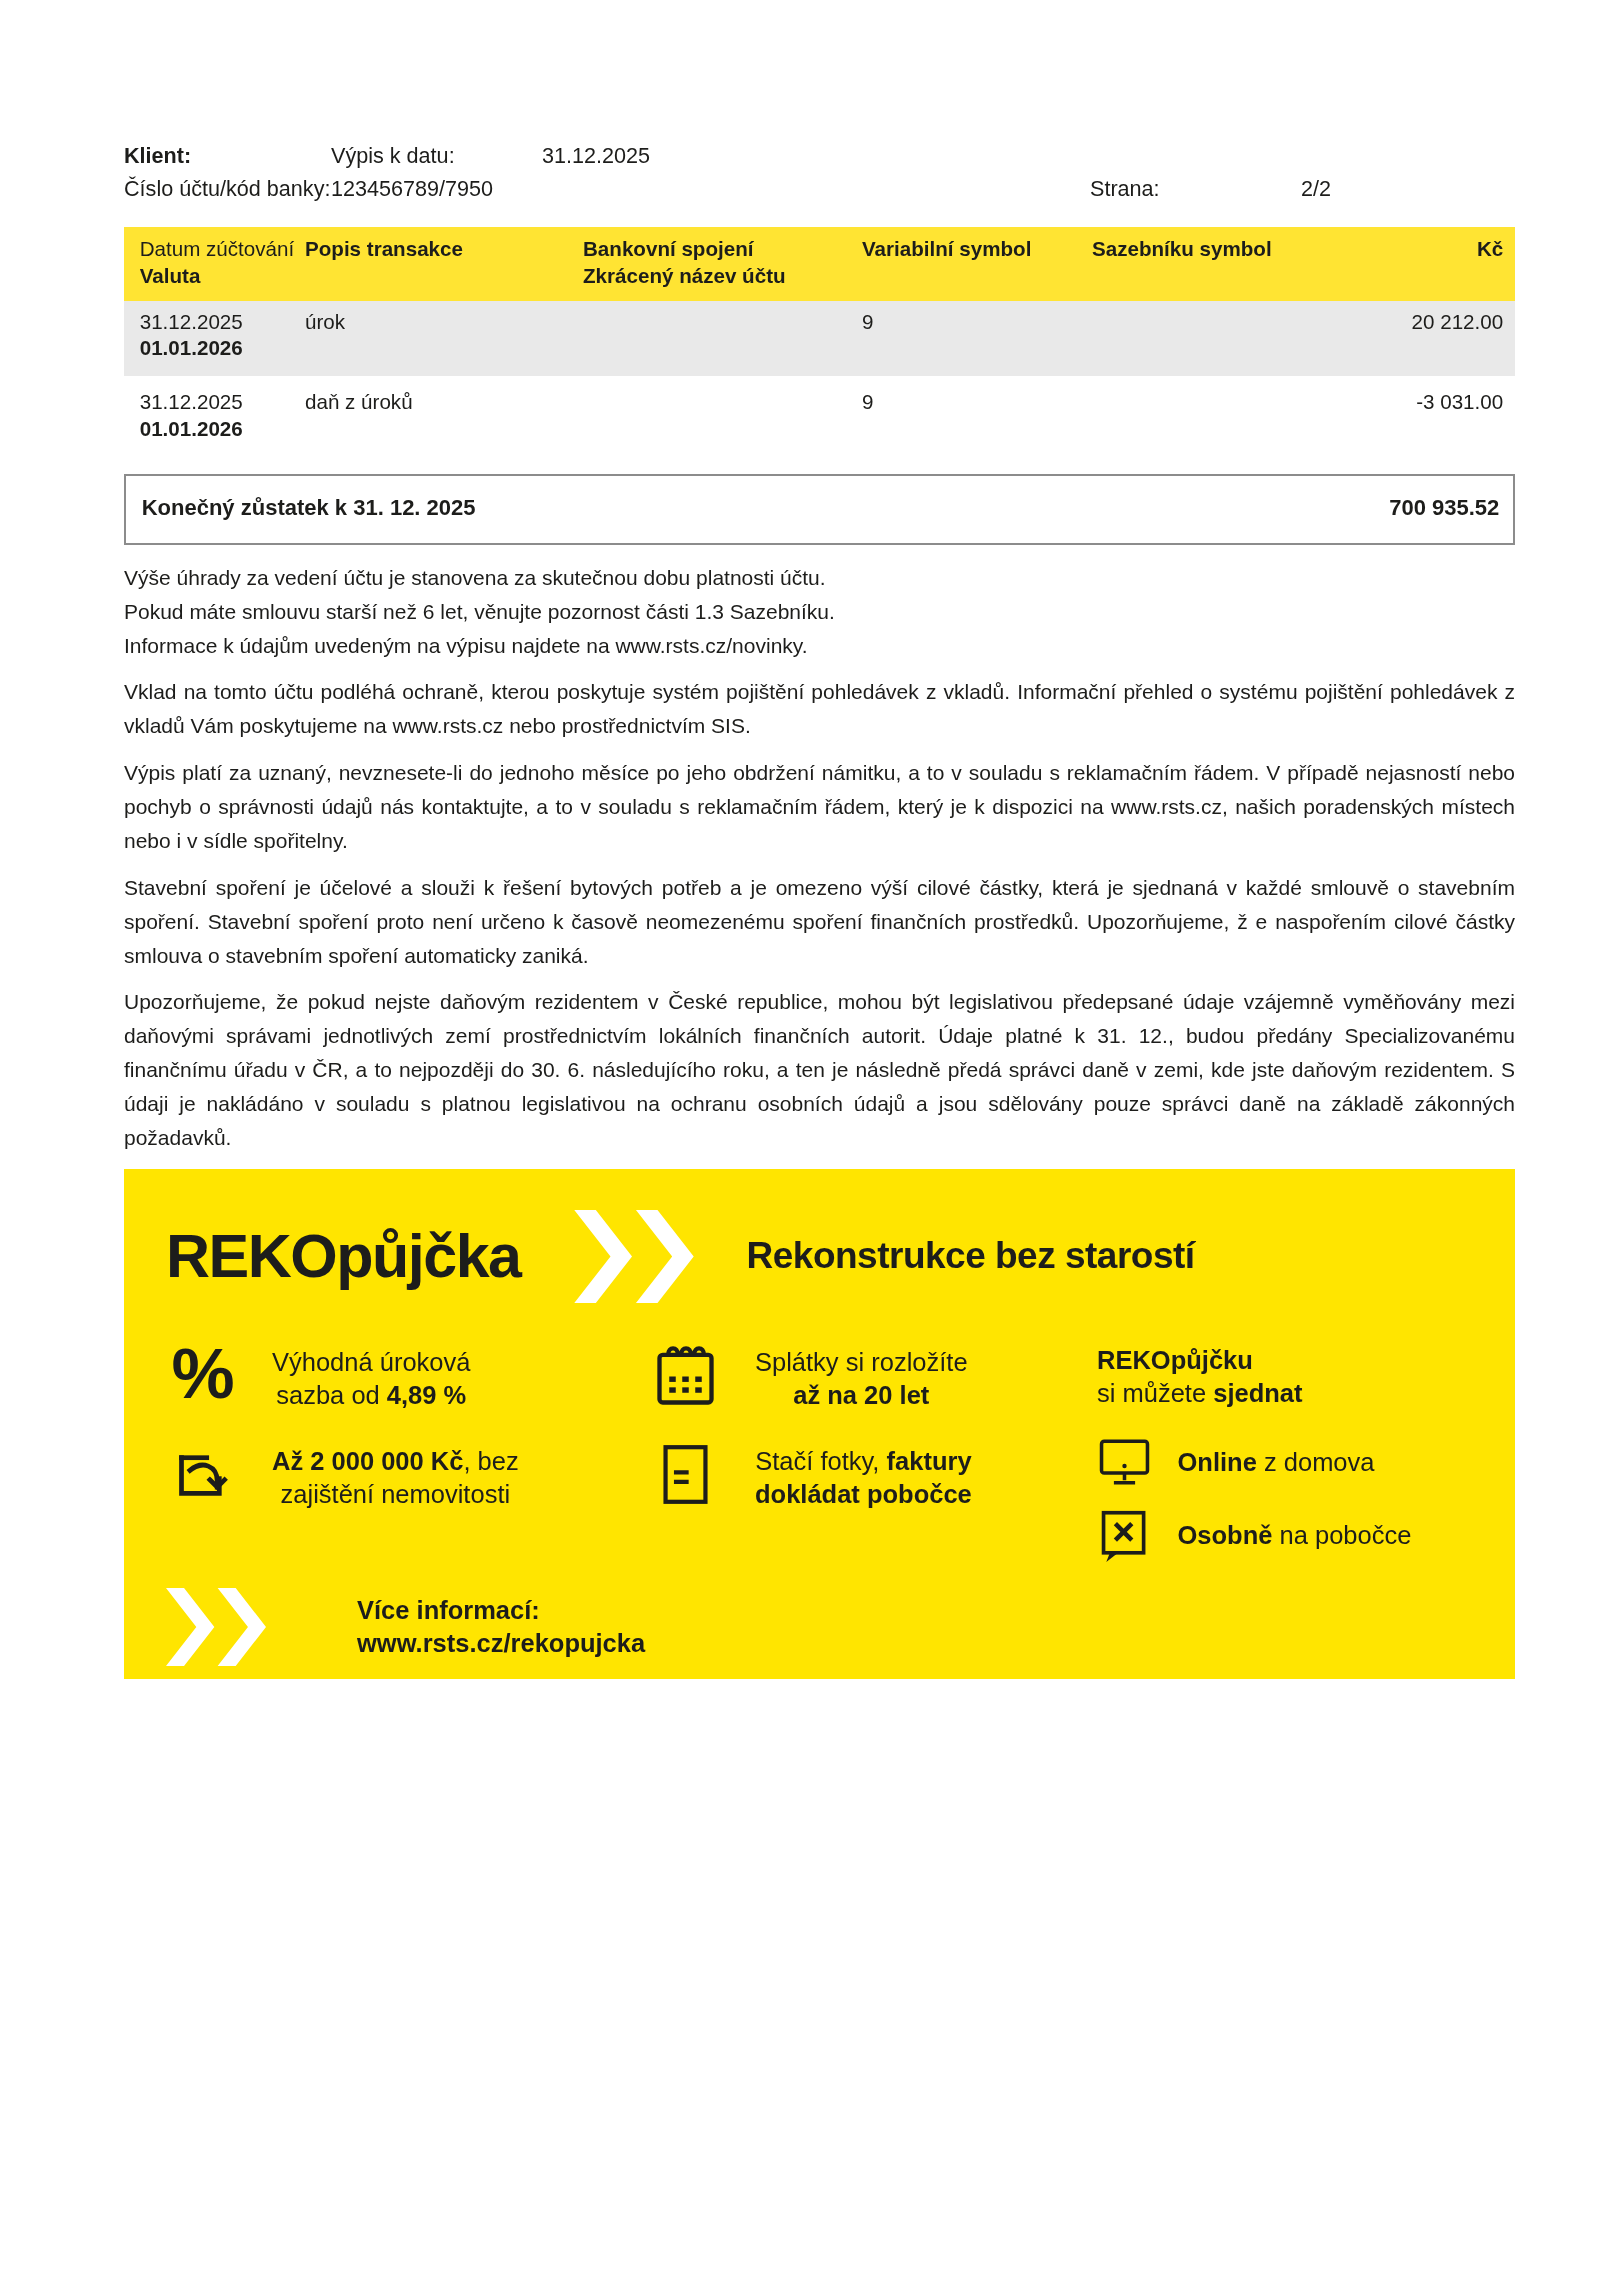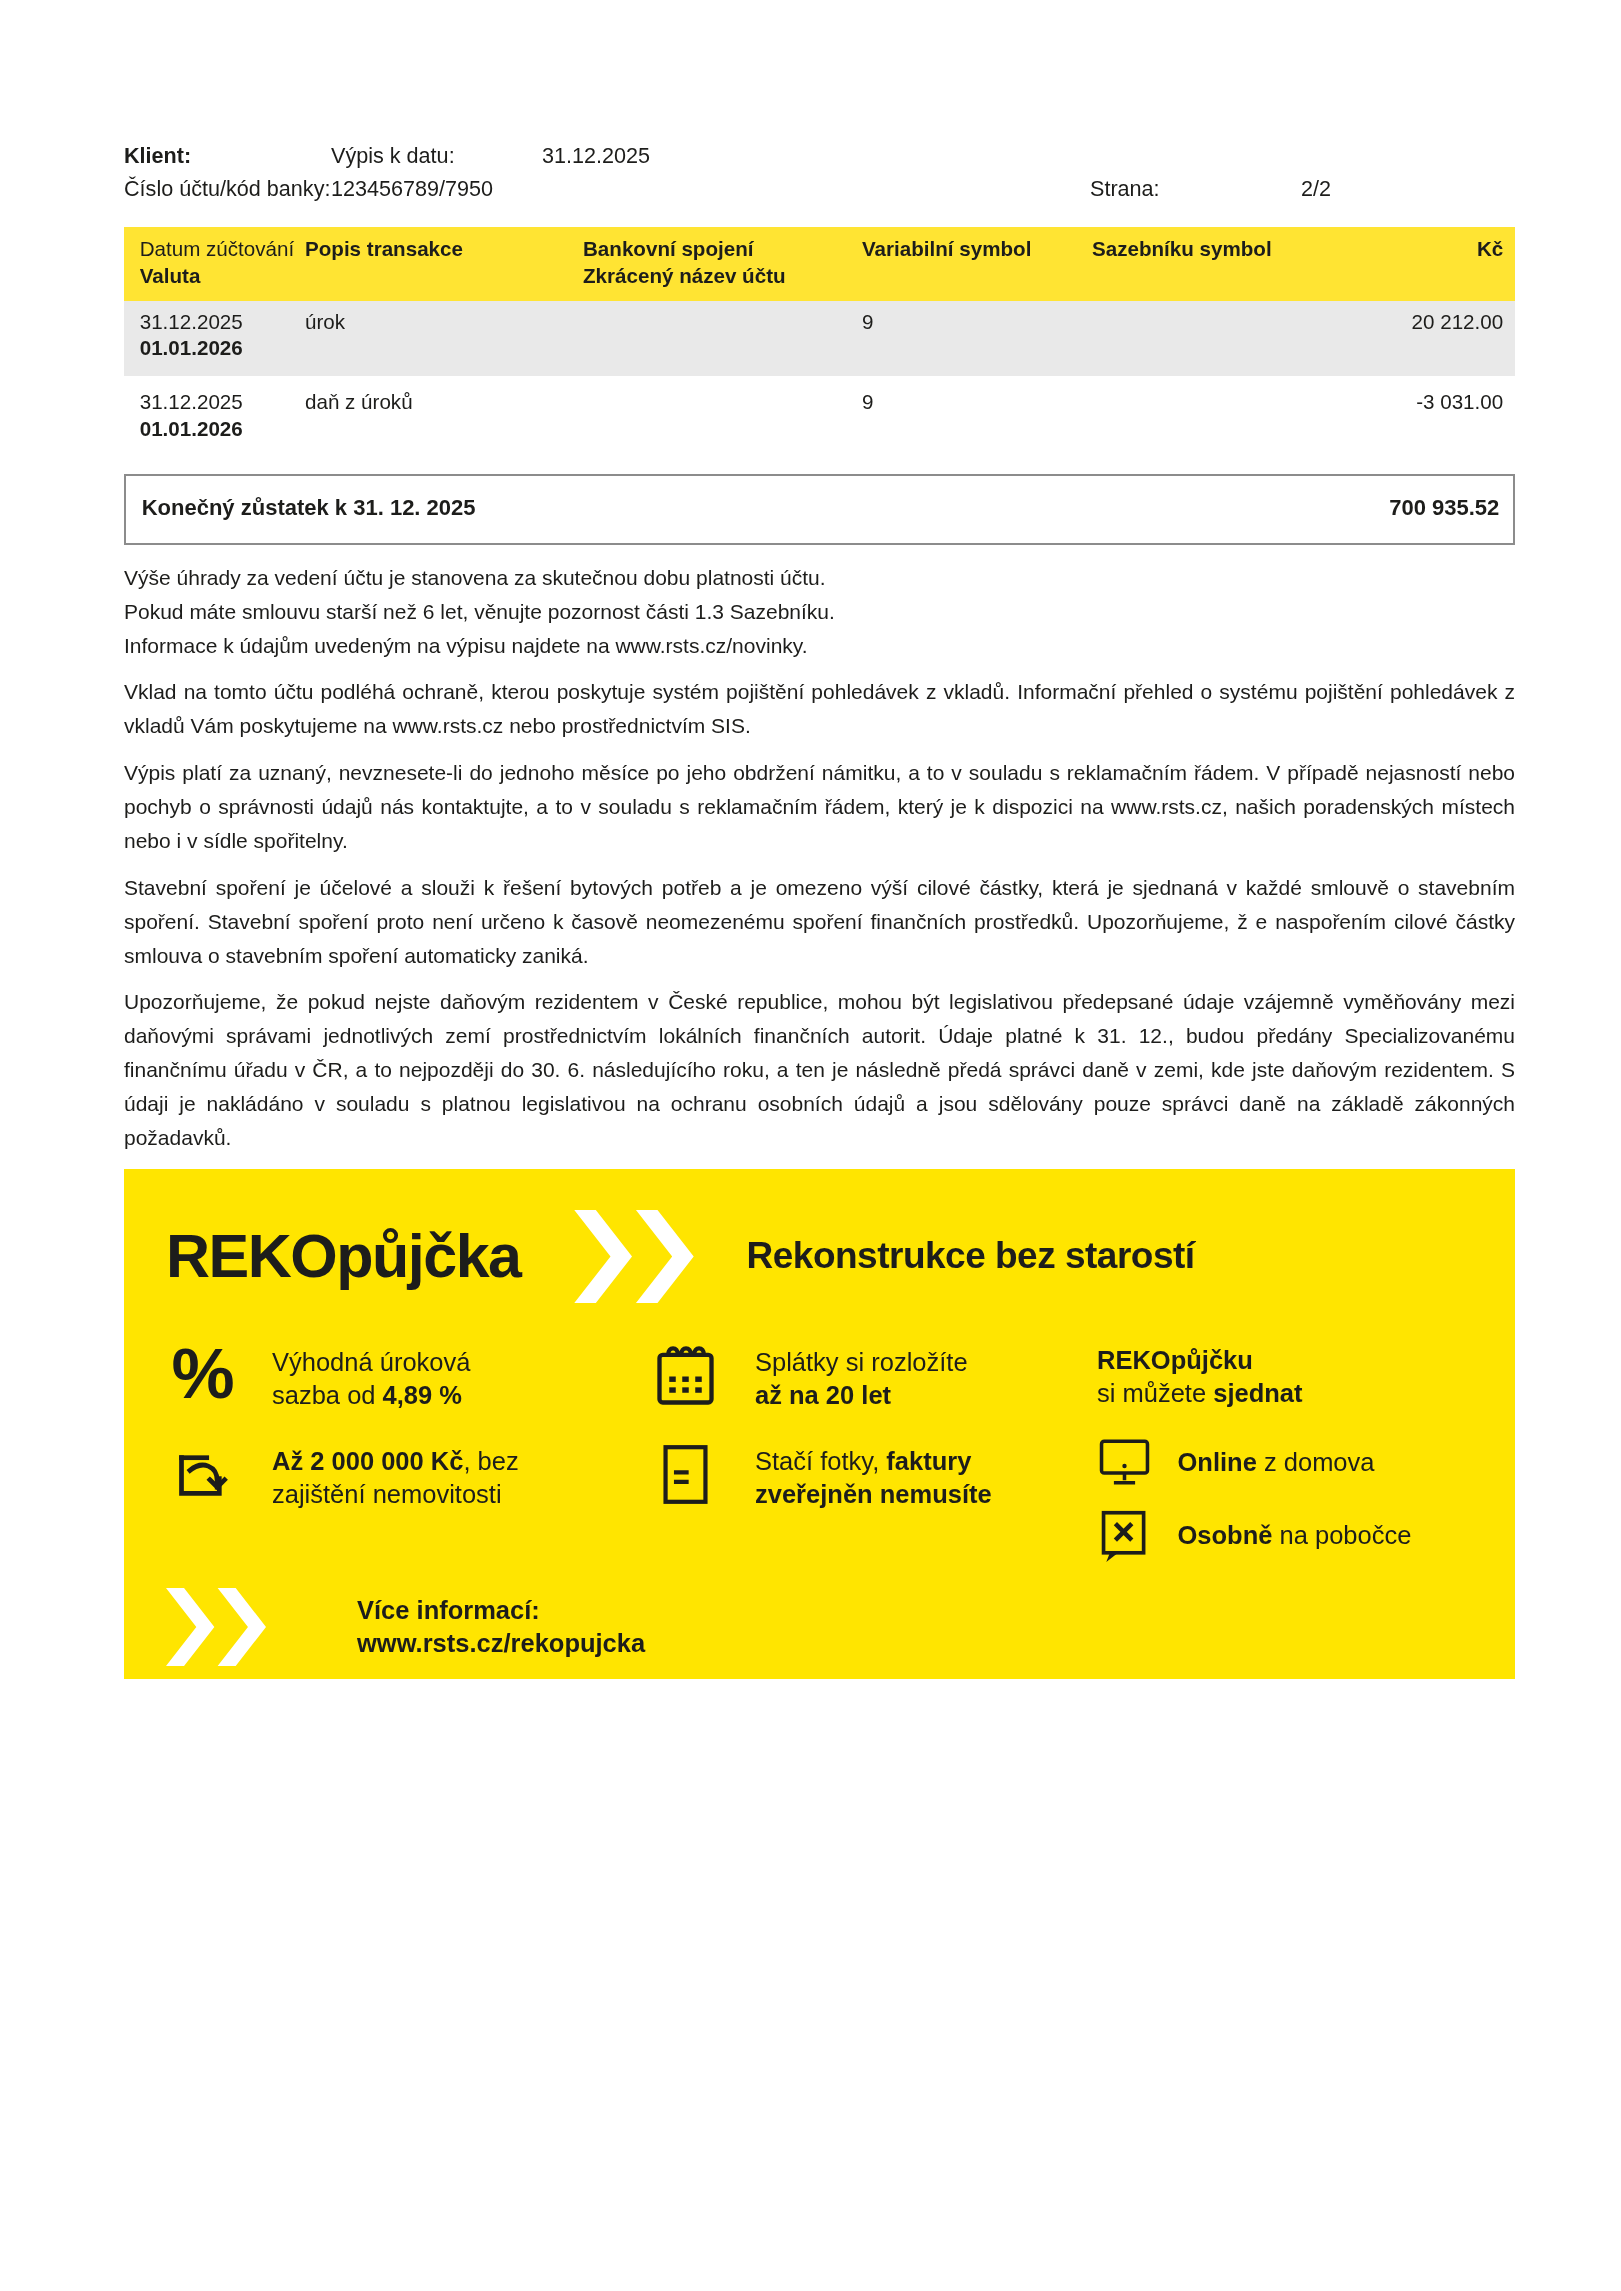--- a/index.html
+++ b/index.html
@@ -57,21 +57,21 @@
   .banner-head{display:flex;align-items:center;margin:41px 0 0 42px;}
   .banner-title{font-size:61px;font-weight:700;letter-spacing:-1.5px;line-height:1;}
   .banner-chevrons{margin-left:53px;display:flex;}
   .banner-tagline{font-size:37px;font-weight:600;margin-left:53px;letter-spacing:-0.5px;}
   .features{display:flex;margin:41px 0 0 45px;}
   .fcol1{width:483px;}
   .fcol2{width:445px;}
   .fcol3{flex:1;}
   .feature{display:flex;margin-bottom:31px;}
   .ficon{width:66px;margin-right:37px;display:flex;justify-content:center;align-items:flex-start;}
-  .ftext{font-size:25.5px;line-height:33px;padding-top:2px;}
+  .ftext{font-size:25.5px;line-height:33px;padding-top:2px;text-align:center;}
   .percent-glyph{font-size:71px;font-weight:700;line-height:0.85;letter-spacing:-2px;}
   .arrange-heading{font-size:25.5px;line-height:33px;margin-bottom:27.4px;}
   .channel{display:flex;align-items:center;margin-bottom:19.6px;}
   .cicon{width:55px;margin-right:25.5px;display:flex;justify-content:center;}
   .ctext{font-size:25.5px;}
   .more-info{display:flex;align-items:center;margin:5.9px 0 0 42px;gap:28px;}
   .mi-text{margin-left:63px;font-size:25.5px;line-height:33px;font-weight:700;}
   svg.ic{display:block;}
 </style>
 </head>
@@ -214,21 +214,21 @@
         </div>
         <div class="feature">
           <div class="ficon">
             <svg class="ic" width="55" height="63" viewBox="0 0 52 60" fill="none" stroke="#1d1d1b" stroke-width="4">
               <rect x="7" y="4" width="38" height="52"></rect>
               <path d="M15 28 h14 M15 37 h14"></path>
             </svg>
           </div>
           <div class="ftext">
             <div><span>Stačí fotky, </span><span class="b">faktury</span></div>
-            <div><span class="b">zveřejněn nemusíte</span></div>
+            <div><span class="b">dokládat pobočce</span></div>
           </div>
         </div>
       </div>
 
       <div class="fcol3">
         <div class="arrange-heading">
           <div><span class="b">REKOpůjčku</span></div>
           <div><span>si můžete </span><span class="b">sjednat</span></div>
         </div>
         <div class="channel">

